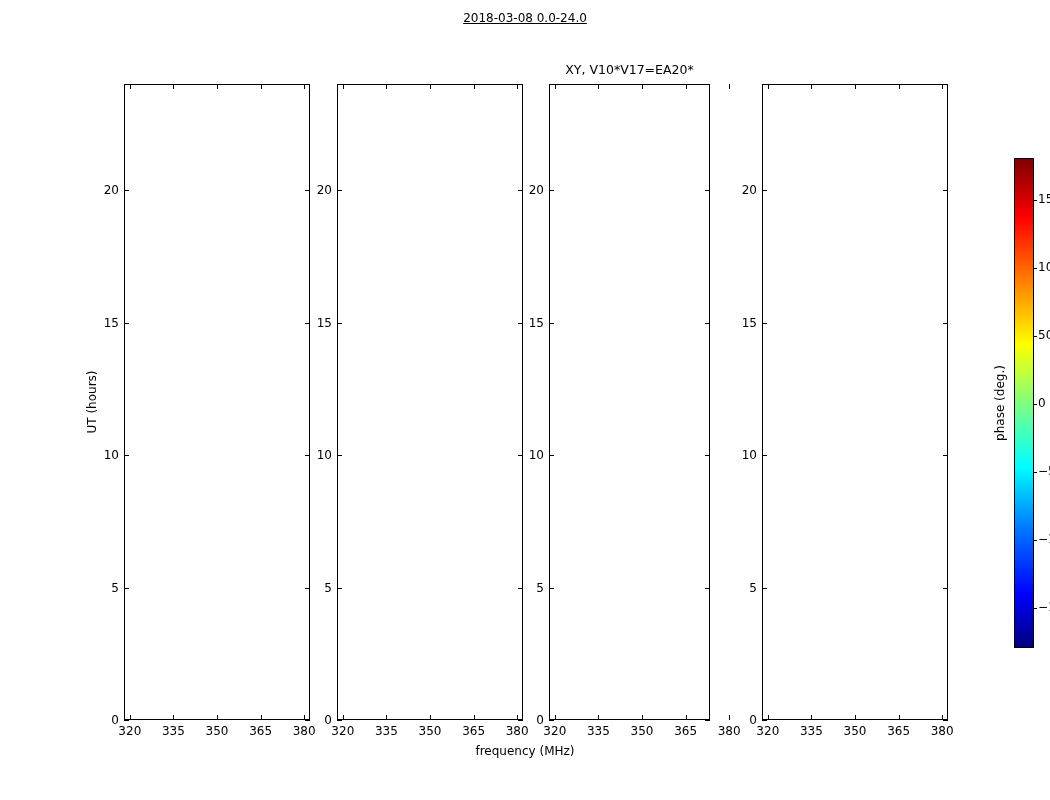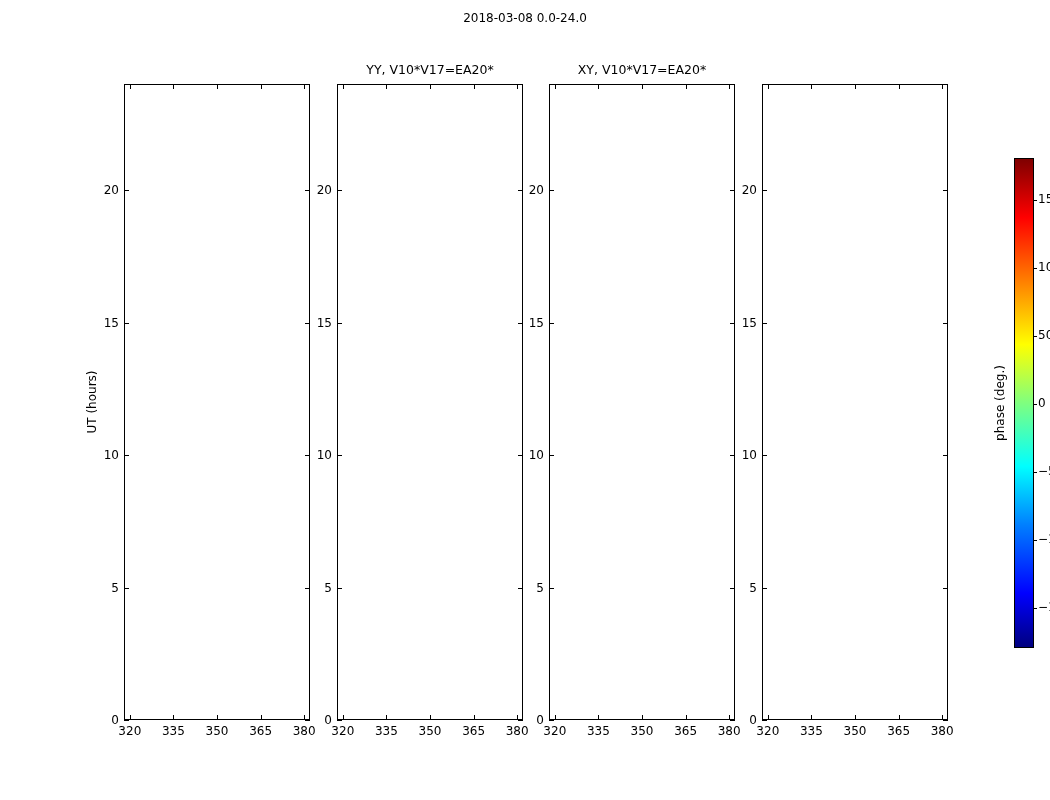--- a/index.html
+++ b/index.html
@@ -22,20 +22,21 @@
     height: 800px;
   }
   .suptitle {
     position: absolute;
     top: 11px;
     left: 0;
     width: 1050px;
     text-align: center;
     font-size: 12px;
     color: #000;
+    text-decoration: underline;
   }
   .panel {
     position: absolute;
     top: 84px;
     height: 636px;
     box-sizing: border-box;
   }
   .panel .axes {
     position: absolute;
     left: 0; top: 0;
@@ -185,21 +186,20 @@
       <div class="xtick" style="left: 136.594px;"></div>
       <div class="xtick top" style="left: 136.594px;"></div>
       <div class="xtick-label" style="left: 136.594px;">365</div>
       <div class="xtick" style="left: 180.188px;"></div>
       <div class="xtick top" style="left: 180.188px;"></div>
       <div class="xtick-label" style="left: 180.188px;">380</div>
     </div>
 
   <div class="panel" id="panel1" style="left:337px; width:186px;">
     <div class="axes"></div>
-    <div class="title">YY, V10*V17=EA20*</div>
   <div class="ytick" style="top: 636px;"></div>
       <div class="ytick right" style="top: 636px;"></div>
       <div class="ytick-label" style="top: 636px;">0</div>
       <div class="ytick" style="top: 503.5px;"></div>
       <div class="ytick right" style="top: 503.5px;"></div>
       <div class="ytick-label" style="top: 503.5px;">5</div>
       <div class="ytick" style="top: 371px;"></div>
       <div class="ytick right" style="top: 371px;"></div>
       <div class="ytick-label" style="top: 371px;">10</div>
       <div class="ytick" style="top: 238.5px;"></div>
@@ -218,21 +218,21 @@
       <div class="xtick top" style="left: 93px;"></div>
       <div class="xtick-label" style="left: 93px;">350</div>
       <div class="xtick" style="left: 136.594px;"></div>
       <div class="xtick top" style="left: 136.594px;"></div>
       <div class="xtick-label" style="left: 136.594px;">365</div>
       <div class="xtick" style="left: 180.188px;"></div>
       <div class="xtick top" style="left: 180.188px;"></div>
       <div class="xtick-label" style="left: 180.188px;">380</div>
     </div>
 
-  <div class="panel" id="panel2" style="left:549px; width:186px;">
+  <div class="panel" id="panel2" style="left:549px; width:161px;">
     <div class="axes"></div>
     <div class="title">XY, V10*V17=EA20*</div>
   <div class="ytick" style="top: 636px;"></div>
       <div class="ytick right" style="top: 636px;"></div>
       <div class="ytick-label" style="top: 636px;">0</div>
       <div class="ytick" style="top: 503.5px;"></div>
       <div class="ytick right" style="top: 503.5px;"></div>
       <div class="ytick-label" style="top: 503.5px;">5</div>
       <div class="ytick" style="top: 371px;"></div>
       <div class="ytick right" style="top: 371px;"></div>
@@ -288,20 +288,21 @@
       <div class="xtick-label" style="left: 93px;">350</div>
       <div class="xtick" style="left: 136.594px;"></div>
       <div class="xtick top" style="left: 136.594px;"></div>
       <div class="xtick-label" style="left: 136.594px;">365</div>
       <div class="xtick" style="left: 180.188px;"></div>
       <div class="xtick top" style="left: 180.188px;"></div>
       <div class="xtick-label" style="left: 180.188px;">380</div>
     </div>
 
   <div class="ylabel-main">UT (hours)</div>
+  <div class="xlabel-main">frequency (MHz)</div>
 
   <div id="colorbar">
     <div class="grad" style="background: linear-gradient(to top, rgb(0, 0, 127) 0%, rgb(0, 0, 255) 11%, rgb(0, 127, 255) 25%, rgb(0, 255, 255) 37%, rgb(127, 255, 127) 50%, rgb(255, 255, 0) 62%, rgb(255, 127, 0) 75%, rgb(255, 0, 0) 88%, rgb(127, 0, 0) 100%);"></div>
   <div class="cbtick" style="top: 449.167px;"></div>
       <div class="cbtick" style="top: 381.111px;"></div>
       <div class="cbtick" style="top: 313.056px;"></div>
       <div class="cbtick" style="top: 245px;"></div>
       <div class="cbtick" style="top: 176.944px;"></div>
       <div class="cbtick" style="top: 108.889px;"></div>
       <div class="cbtick" style="top: 40.8333px;"></div>

